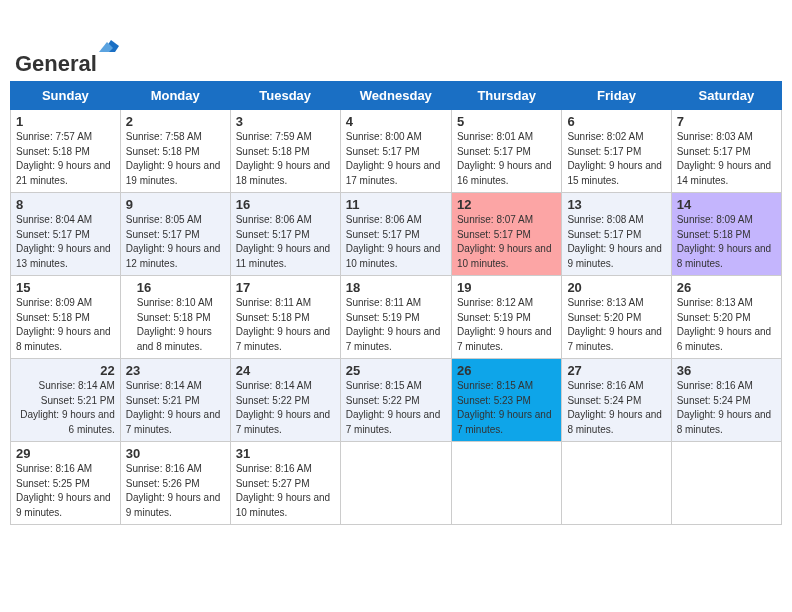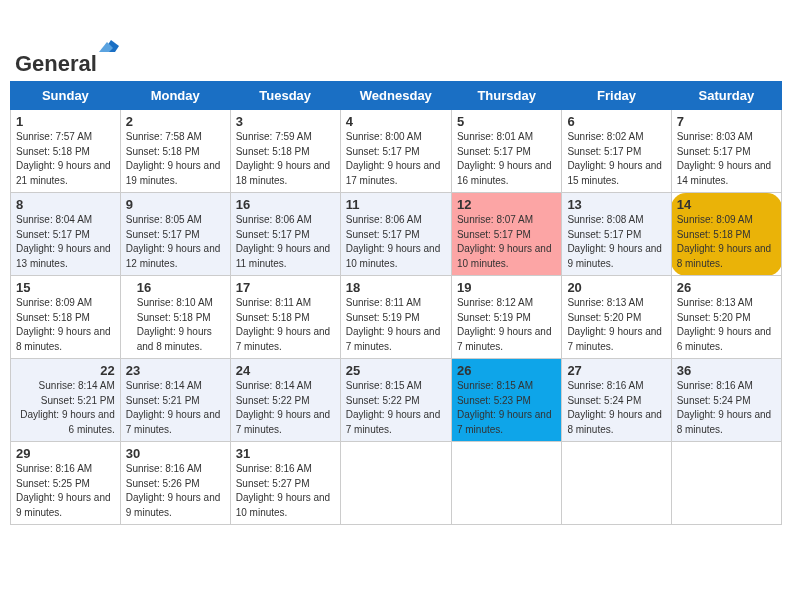--- a/index.html
+++ b/index.html
@@ -156,21 +156,21 @@
           <div class="day-info">Sunrise: 8:06 AM<br>Sunset: 5:17 PM<br>Daylight: 9 hours and 10 minutes.</div>
         </td>
         <td style="background: #fca5a5;">
           <span class="day-number">12</span>
           <div class="day-info">Sunrise: 8:07 AM<br>Sunset: 5:17 PM<br>Daylight: 9 hours and 10 minutes.</div>
         </td>
         <td style="background: rgb(238, 242, 250);">
           <span class="day-number">13</span>
           <div class="day-info">Sunrise: 8:08 AM<br>Sunset: 5:17 PM<br>Daylight: 9 hours and 9 minutes.</div>
         </td>
-        <td style="background: #eab308; border-radius: 15px;">
+        <td style="background: #c4b5fd;">
           <span class="day-number">14</span>
           <div class="day-info">Sunrise: 8:09 AM<br>Sunset: 5:18 PM<br>Daylight: 9 hours and 8 minutes.</div>
         </td>
       </tr>
       <tr>
         <td style="background: rgb(255, 255, 255);">
           <span class="day-number">15</span>
           <div class="day-info">Sunrise: 8:09 AM<br>Sunset: 5:18 PM<br>Daylight: 9 hours and 8 minutes.</div>
         </td>
         <td style="background: rgb(255, 255, 255); padding-left: 16px;">

